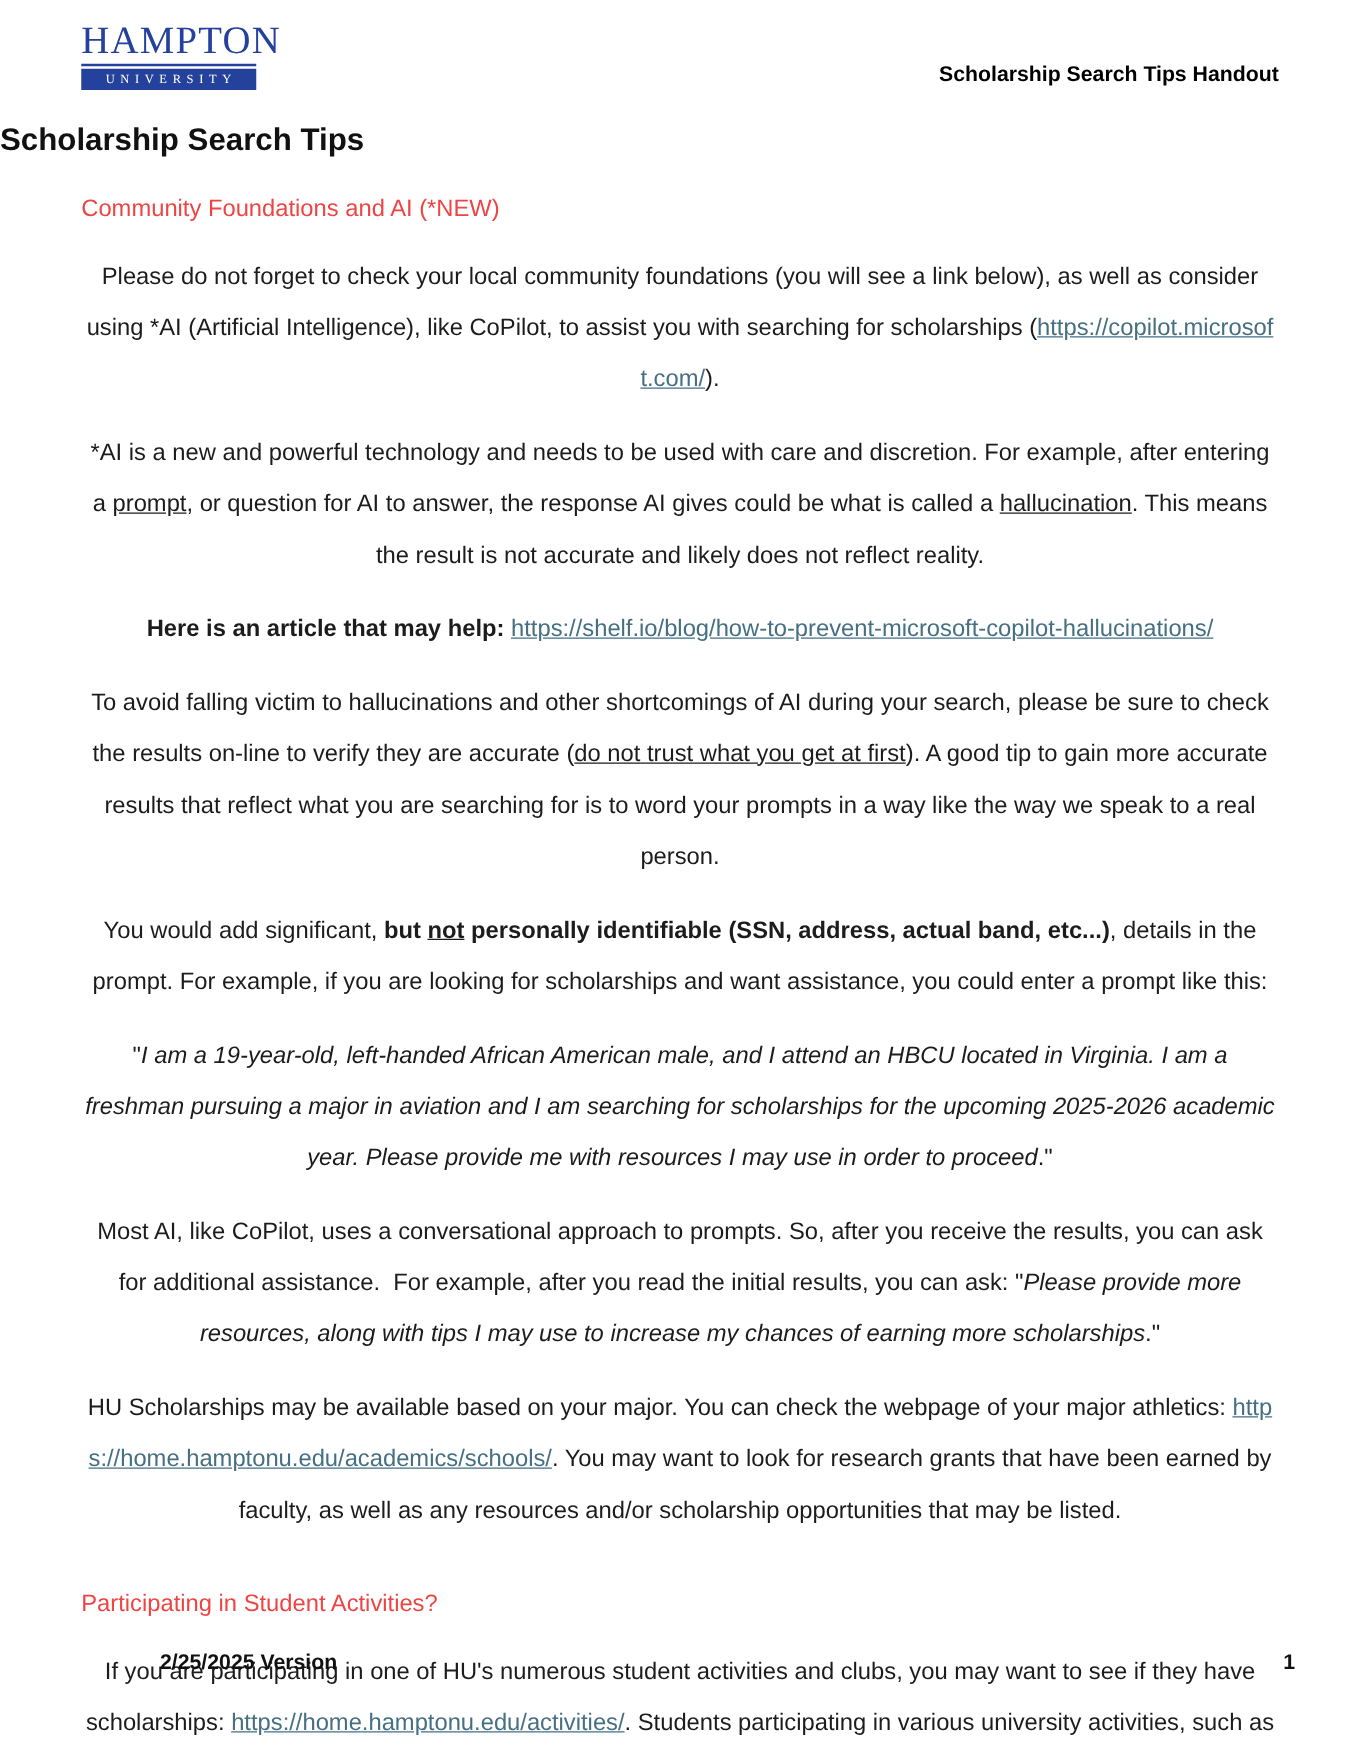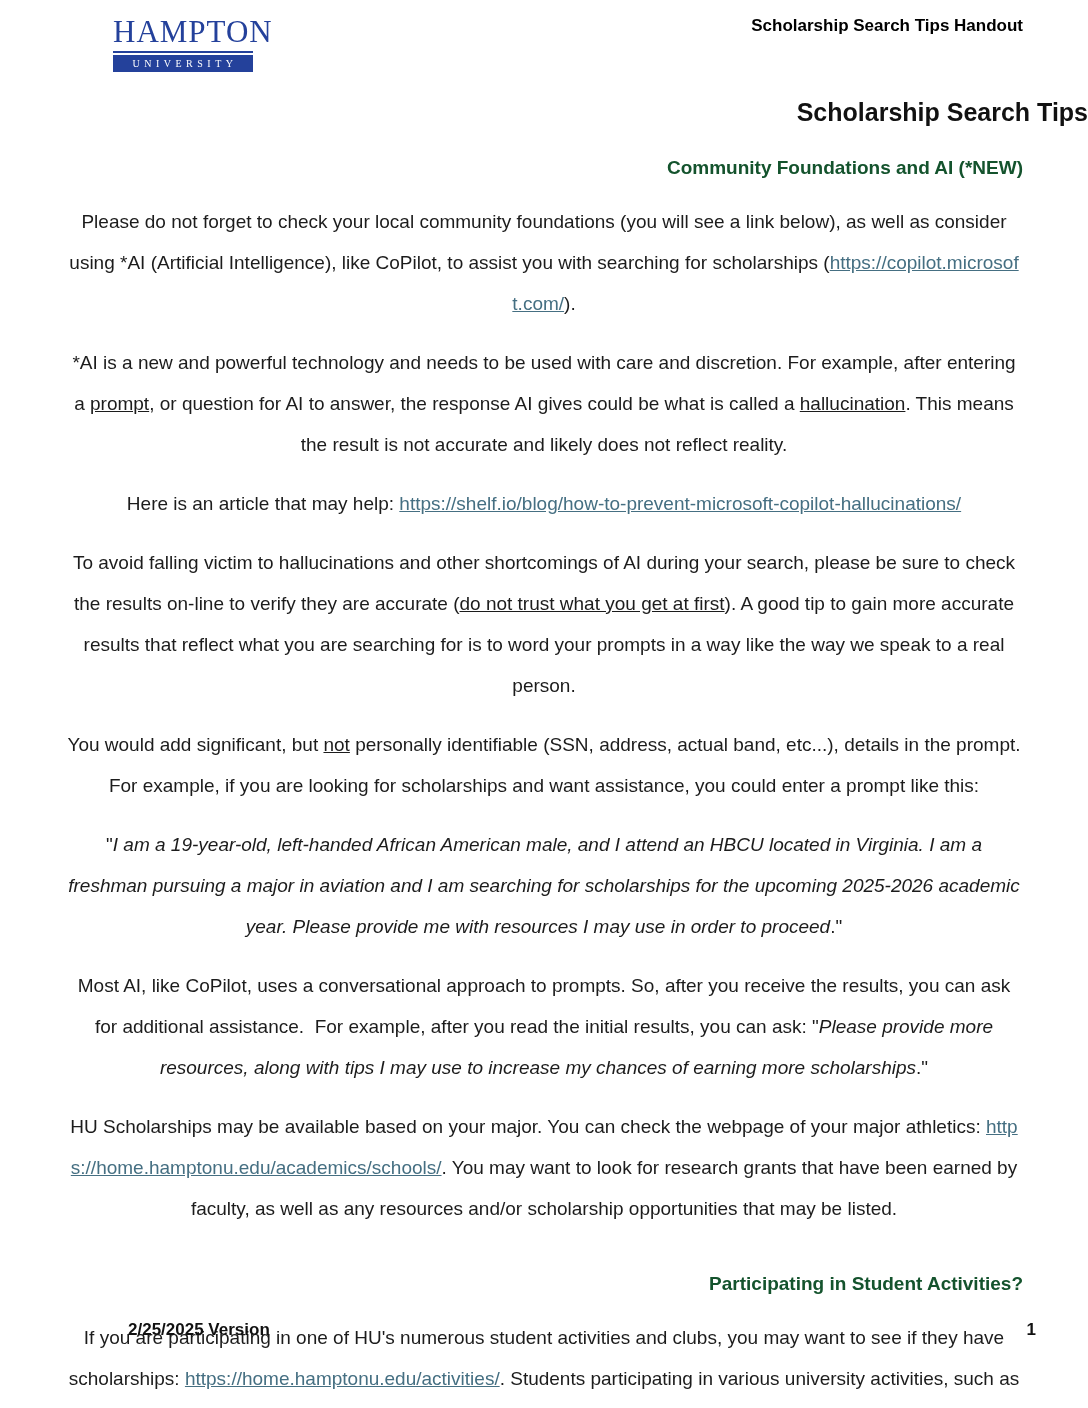--- a/index.html
+++ b/index.html
@@ -16,22 +16,22 @@
     margin:0 auto;
     background:#ffffff;
     font-family:"Liberation Sans", sans-serif;
     color:var(--text);
     overflow:hidden;
   }
   
   .header{
     display:flex;
     justify-content:space-between;
+    align-items:flex-end;
     padding:16px 65px 0 65px;
-    margin-left:48px;
   }
   .logo{width:140px;}
   .logo-word{
     font-family:"Liberation Serif", serif;
     font-size:31px;
     line-height:1.05;
     letter-spacing:1px;
     color:var(--logo_blue);
     text-align:center;
     white-space:nowrap;
@@ -48,46 +48,46 @@
     white-space:nowrap;
   }
   .handout-label{
     font-size:17px;
     font-weight:bold;
     color:#000000;
     margin-bottom:2px;
   }
   
   .doc-title{
-    text-align:right;
+    text-align:left;
     font-size:25px;
     font-weight:bold;
     margin-top:26px;
     color:#111;
   }
   
   .body-copy{padding:0 65px;}
   .section-heading{
-    text-align:right;
+    text-align:left;
     font-size:19px;
-    font-weight:bold;
+    font-weight:normal;
     margin:30px 0 22px 0;
-    color:#14532d;
+    color:#ef4444;
   }
   .section-heading.later{
     margin:44px 0 22px 0;
   }
   .para{
     font-size:19px;
     line-height:41px;
     margin:0 0 18px 0;
     white-space:pre-wrap;
     text-align:center;
   }
-  .para .b{font-weight:normal;}
+  .para .b{font-weight:bold;}
   .para .u{text-decoration:underline;}
   .para .i{font-style:italic;}
   .para a.link{
     color:var(--link);
     text-decoration:underline;
     cursor:pointer;
     word-break:break-all;
   }
   
   .footer{

